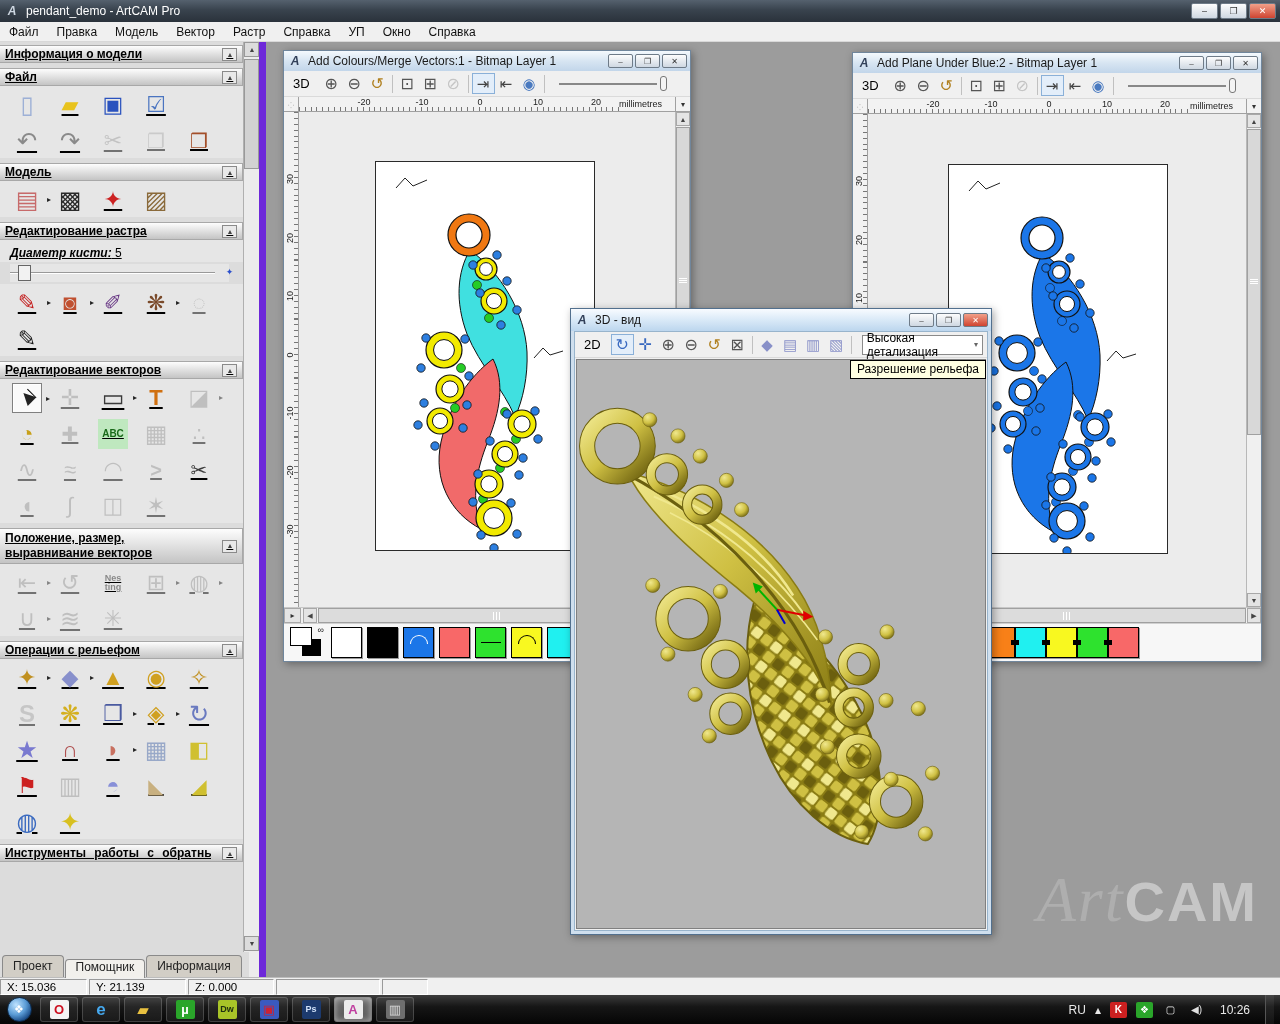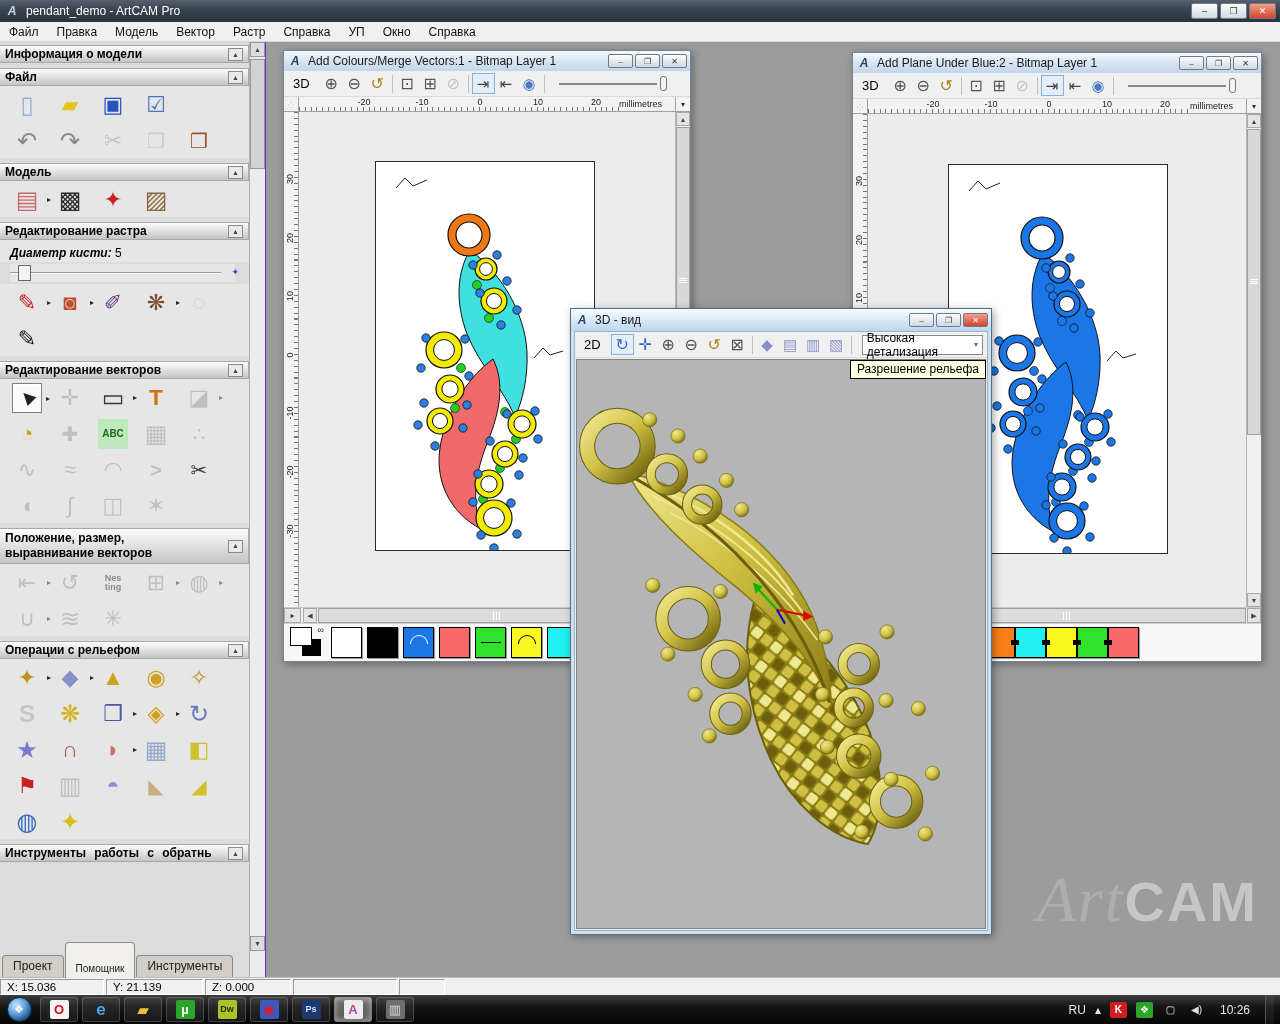--- a/index.html
+++ b/index.html
@@ -15,21 +15,21 @@
   .wbtn { width:27px; height:16px; display:flex; align-items:center; justify-content:center;
     font-size:9px; color:#333; background:linear-gradient(#fdfdfd,#cfd8e2); border:1px solid #6e7b88; border-radius:2px; }
   .wbtn.close { background:linear-gradient(#f2a089,#cf4431); color:#fff; }
 
   #menubar { position:absolute; left:0; top:22px; width:1280px; height:20px; background:#f0f0f0;
     border-bottom:1px solid #d8d8d8; display:flex; align-items:center; font-size:12px; }
   .mitem { padding:2px 9px; color:#111; }
 
   
   #sidebar { position:absolute; left:0; top:42px; width:266px; height:935px; background:#dcdcdc;
-    border-right:1px solid #6d28d9; display:flex; }
+    border-right:7px solid #6d28d9; display:flex;text-decoration:underline; }
   .sb-content { width:249px; overflow:hidden; padding-top:3px; }
   .sec-h { height:18px; background:linear-gradient(#fdfdfd,#c4c4c4); border:1px solid #a8a8a8; border-left:none;
     display:flex; align-items:center; font-weight:bold; font-size:12px; padding:0 5px; margin-top:5px; }
   .sec-h.wrap2 { height:auto; line-height:1.25; padding:2px 5px; }
   .sec-h .coll { margin-left:auto; width:15px; height:13px; border:1px solid #8a8a8a; background:#e9e9e9;
     font-size:7px; display:flex; align-items:center; justify-content:center; color:#444; flex:none; }
   .info-grid { display:grid; grid-template-columns:1fr 1fr; font-size:11.5px; padding:5px 8px 2px; row-gap:1px; background:#e6e6e6; }
   .info-grid b { font-size:12px; }
   .irow { display:flex; align-items:center; gap:13px; padding:4px 0 2px 12px; background:#e6e6e6; }
   .icn { width:30px; height:30px; display:flex; align-items:center; justify-content:center; position:relative; flex:none; }
@@ -44,29 +44,29 @@
   .slider2 .th { position:absolute; left:8px; top:1px; width:13px; height:16px; background:#f2f2f2; border:1px solid #666; }
   .slider2 .dia { position:absolute; right:-4px; top:3px; font-size:9px; color:#2a4ecc; }
   .sb-scroll { width:16px; background:#ececec; border-left:1px solid #b0b0b0; position:relative; }
   .sb-scroll .ar { position:absolute; left:0; width:15px; height:15px; background:#dcdcdc; border:1px solid #999;
     font-size:7px; color:#444; display:flex; align-items:center; justify-content:center; }
   .sb-scroll .thumb { position:absolute; left:0; top:17px; width:15px; height:110px; background:#d2d2d2; border:1px solid #999; }
   #sb-tabs { position:absolute; left:0; bottom:0; width:249px; height:25px; display:flex; align-items:flex-end;
     padding-left:2px; background:#dcdcdc; }
   .tab { padding:3px 10px 4px; font-size:12px; background:#d2cec6; border:1px solid #8a8a8a; border-bottom:none;
     border-radius:4px 4px 0 0; margin-right:1px; color:#222; }
-  .tab.active { background:#f2f0ec; font-size:10px; position:relative; top:1px; padding-top:20px; z-index:2; }
+  .tab.active { background:#f2f0ec; font-size:12px; position:relative; top:1px; padding-top:0; z-index:2; }
 
   
   #statusbar { position:absolute; left:0; top:977px; width:1280px; height:18px; background:#f0f0f0;
     border-top:1px solid #bcbcbc; display:flex; align-items:center; font-size:11.5px; }
   #statusbar .msg { flex:1; padding-left:6px; }
   .scell { height:16px; border:1px solid; border-color:#9a9a9a #fff #fff #9a9a9a; margin-right:2px;
     padding:0 6px; display:flex; align-items:center; }
-  .scell.cx{width:104px;} .scell.cy{width:97px;} .scell.cz{width:86px;} .scell.c4{width:104px;} .scell.c5{width:46px;}
+  .scell.cx{width:87px;} .scell.cy{width:97px;} .scell.cz{width:86px;} .scell.c4{width:104px;} .scell.c5{width:46px;}
 
   #taskbar { position:absolute; left:0; top:995px; width:1280px; height:29px;
     background:linear-gradient(#3c3c3c,#161616 40%,#050505); display:flex; align-items:center; gap:4px; padding:0 2px; }
   #startorb { width:34px; height:26px; display:flex; align-items:center; justify-content:center; }
   #startorb .orb { width:25px; height:25px; border-radius:50%;
     background:radial-gradient(circle at 35% 30%,#bfe3ff,#5b9cd6 45%,#1d4f8a 75%,#123a63); border:1px solid #0c2a4a;
     color:#fff; font-size:11px; display:flex; align-items:center; justify-content:center; }
   .tapp { width:38px; height:25px; border-radius:3px; background:rgba(255,255,255,.07);
     border:1px solid rgba(255,255,255,.18); display:flex; align-items:center; justify-content:center; }
   .tapp.active { background:rgba(255,255,255,.34); box-shadow:inset 0 0 6px rgba(255,255,255,.5); }
@@ -482,21 +482,21 @@
       </div>
   </div>
   <div class="sb-scroll">
     <div class="ar" style="top:0;">▲</div>
     <div class="thumb"></div>
     <div class="ar" style="bottom:26px;">▼</div>
   </div>
   <div id="sb-tabs">
       <span class="tab">Проект</span>
       <span class="tab active">Помощник</span>
-      <span class="tab">Инструменты</span>
+      <span class="tab">Информация</span>
     </div>
 </div>
 
 <div id="mdi">
   <div id="watermark">
     <span class="p1">Art</span><span class="p2">CAM</span>
   </div>
 
   <div class="cw" id="win1" style="left:17px; top:8px; width:408px; height:612px; z-index:10;">
     <div class="cw-title">

